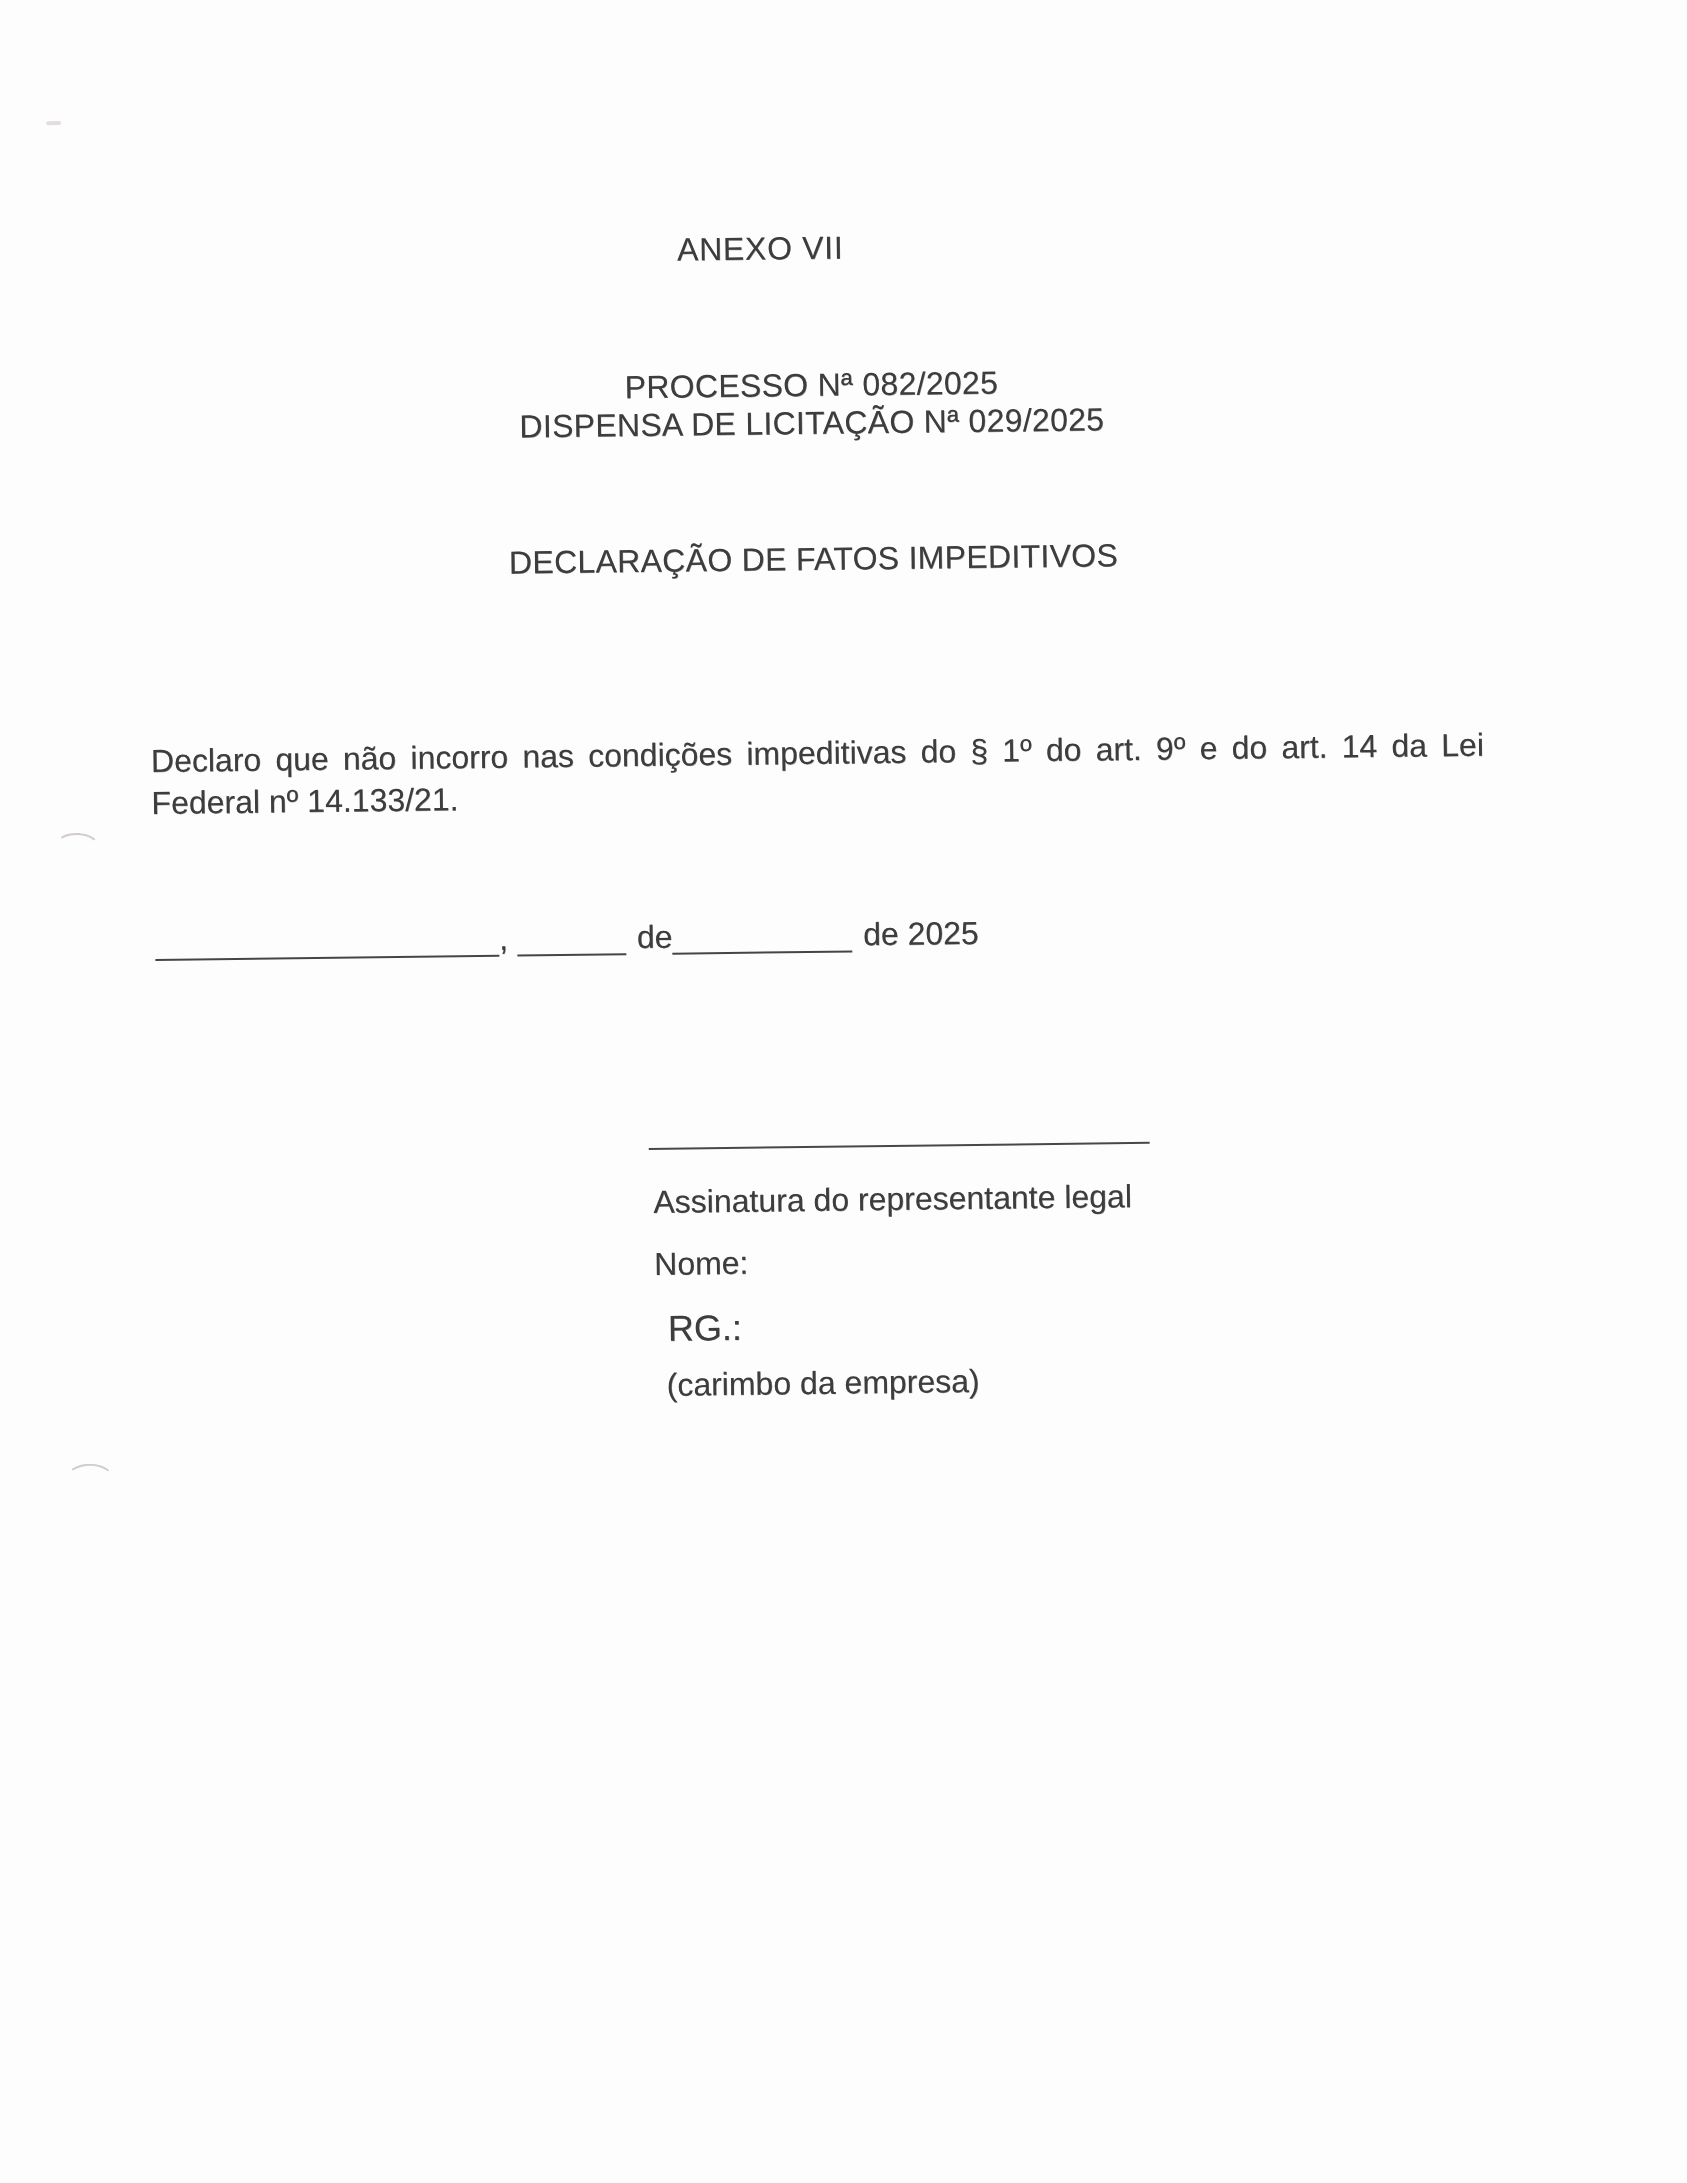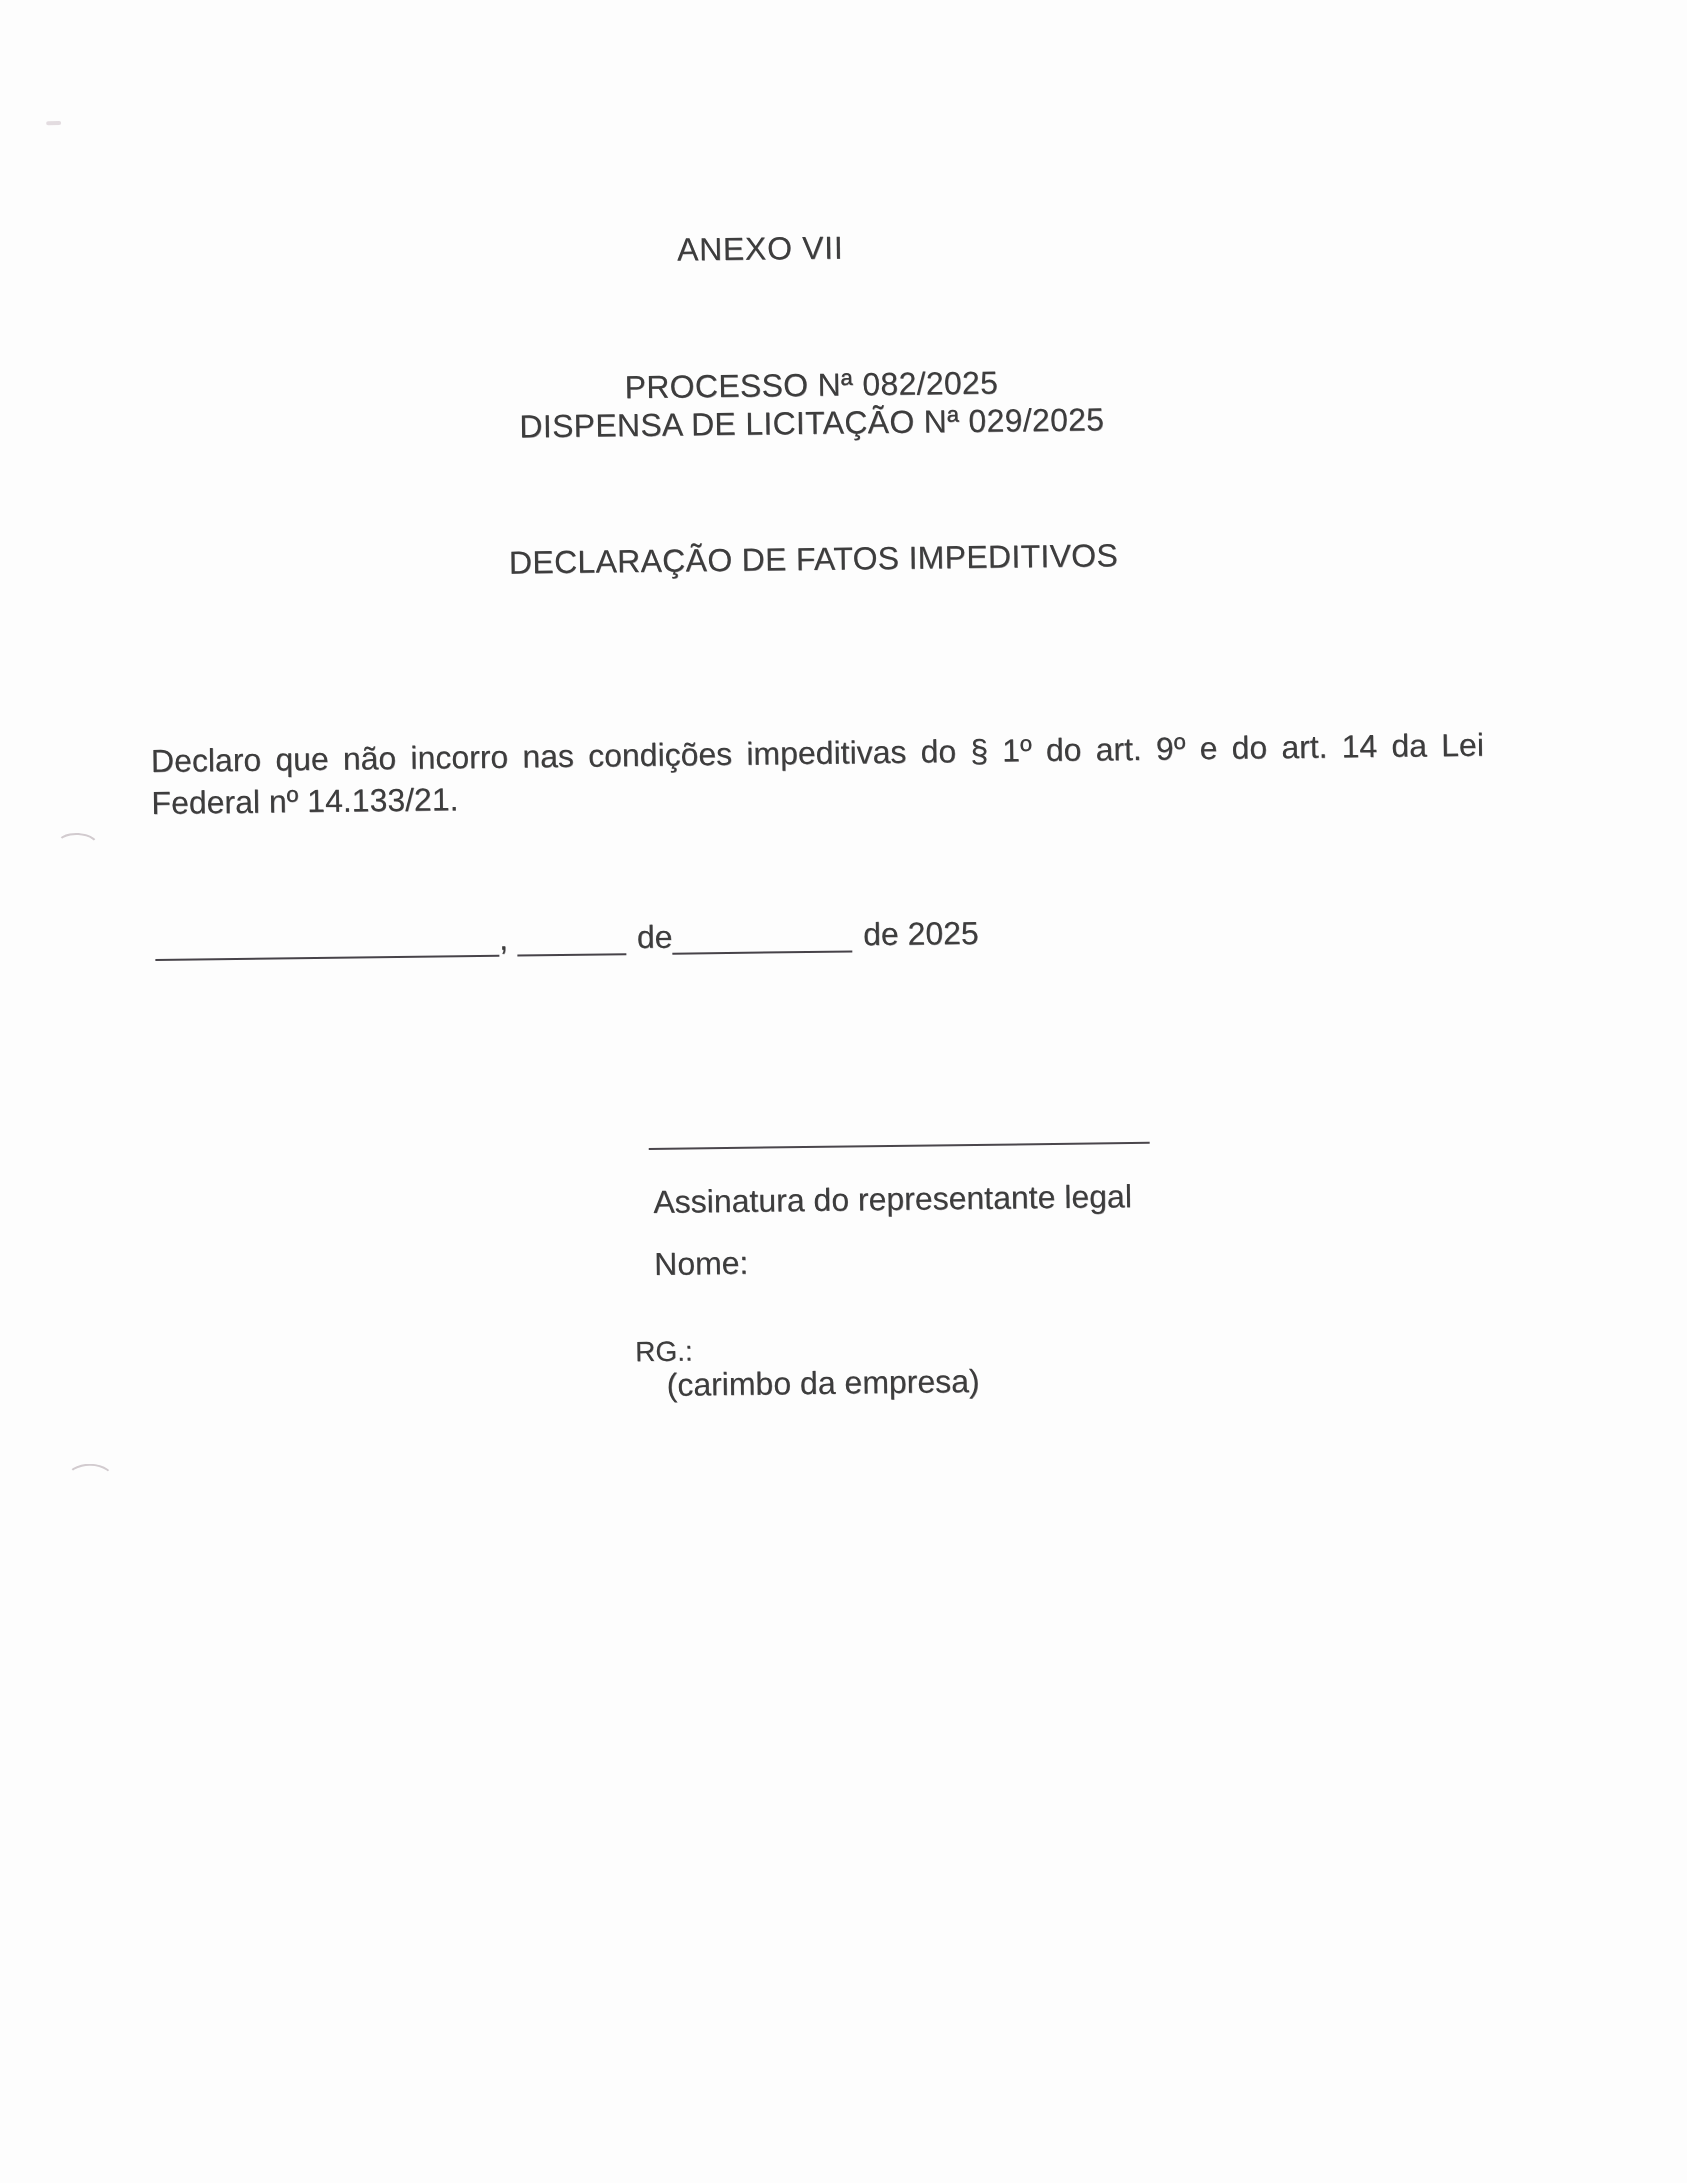--- a/index.html
+++ b/index.html
@@ -56,21 +56,21 @@
   .b-day   { width:109px; margin-left:9.3px; }
   .b-month { width:180px; }
   .sp { display:inline-block; width:10.6px; }
 
   .sig-line {
     position:absolute; top:1154px; left:648px; width:501px; height:0;
     border-top:2.6px solid #4a464c;
   }
   .sig-caption { position:absolute; top:1190px; left:652px; font-size:32px; }
   .sig-name    { position:absolute; top:1252px; left:652px; font-size:32px; }
-  .sig-rg      { position:absolute; top:1314px; left:632px; font-size:28px;margin-top:28px; }
+  .sig-rg      { position:absolute; top:1314px; left:665px; font-size:36px; }
   .sig-stamp   { position:absolute; top:1373px; left:663px; font-size:32px; }
 
   
   .artifact { position:absolute; pointer-events:none; }
   .arc {
     border:2px solid transparent;
     border-top-color:rgba(130,108,120,0.35);
     border-radius:50%;
   }
   .arc-1 { left:58px;  top:832px; width:45px; height:29px; transform:rotate(4deg); }

